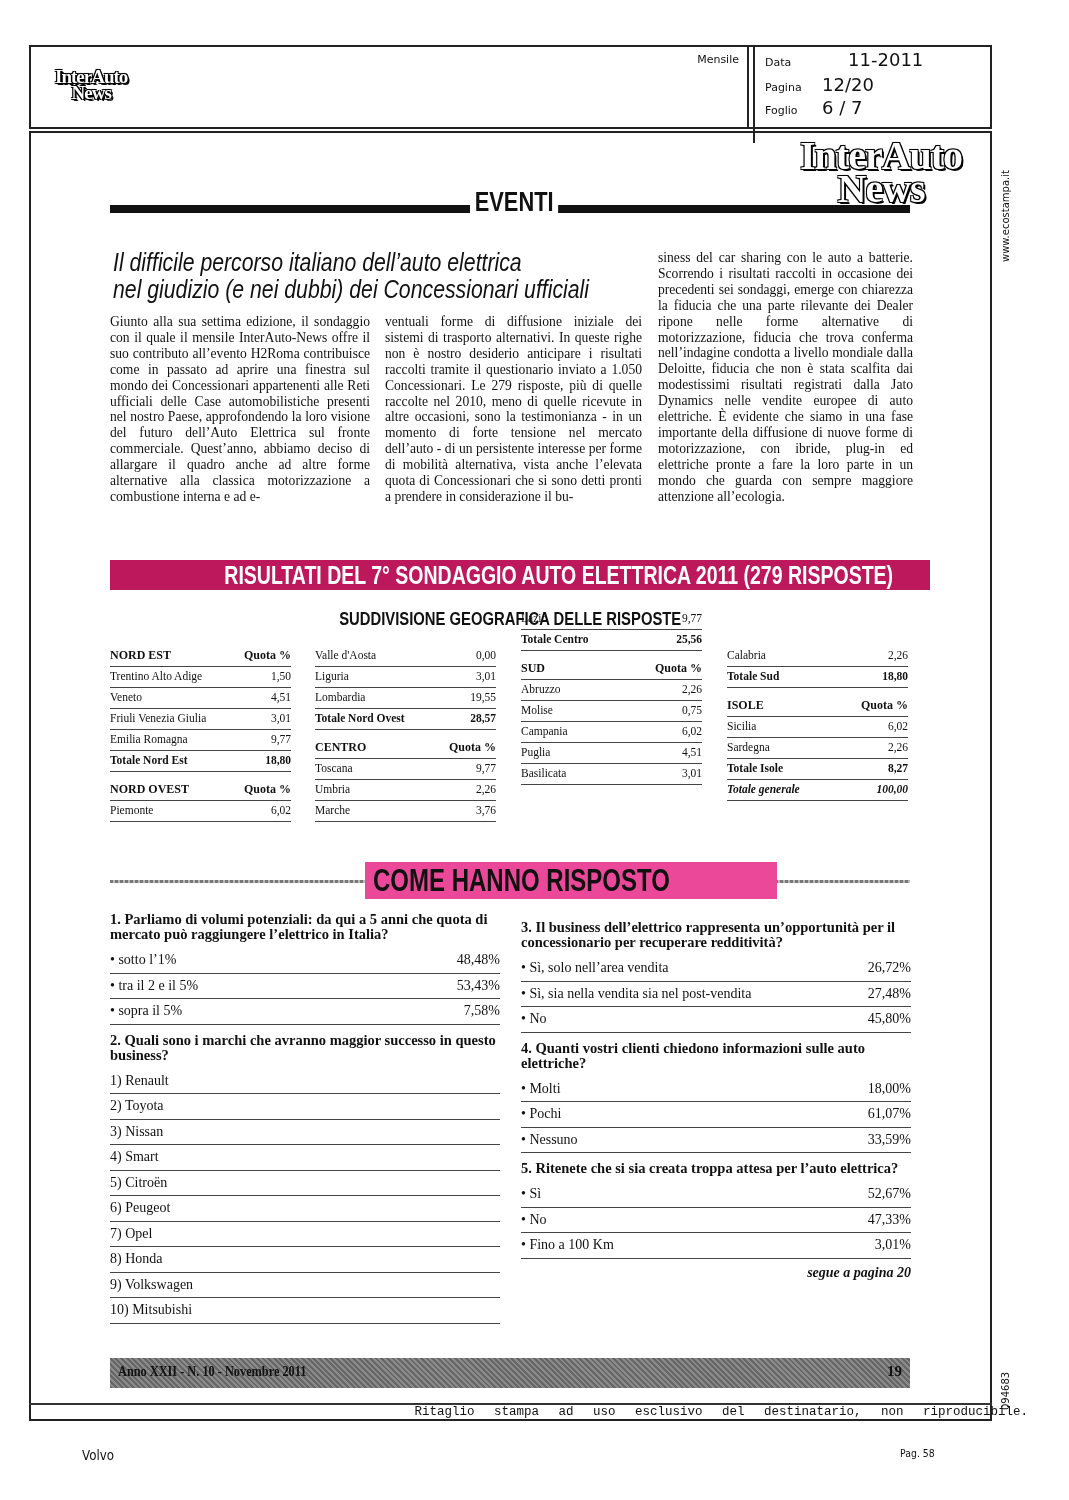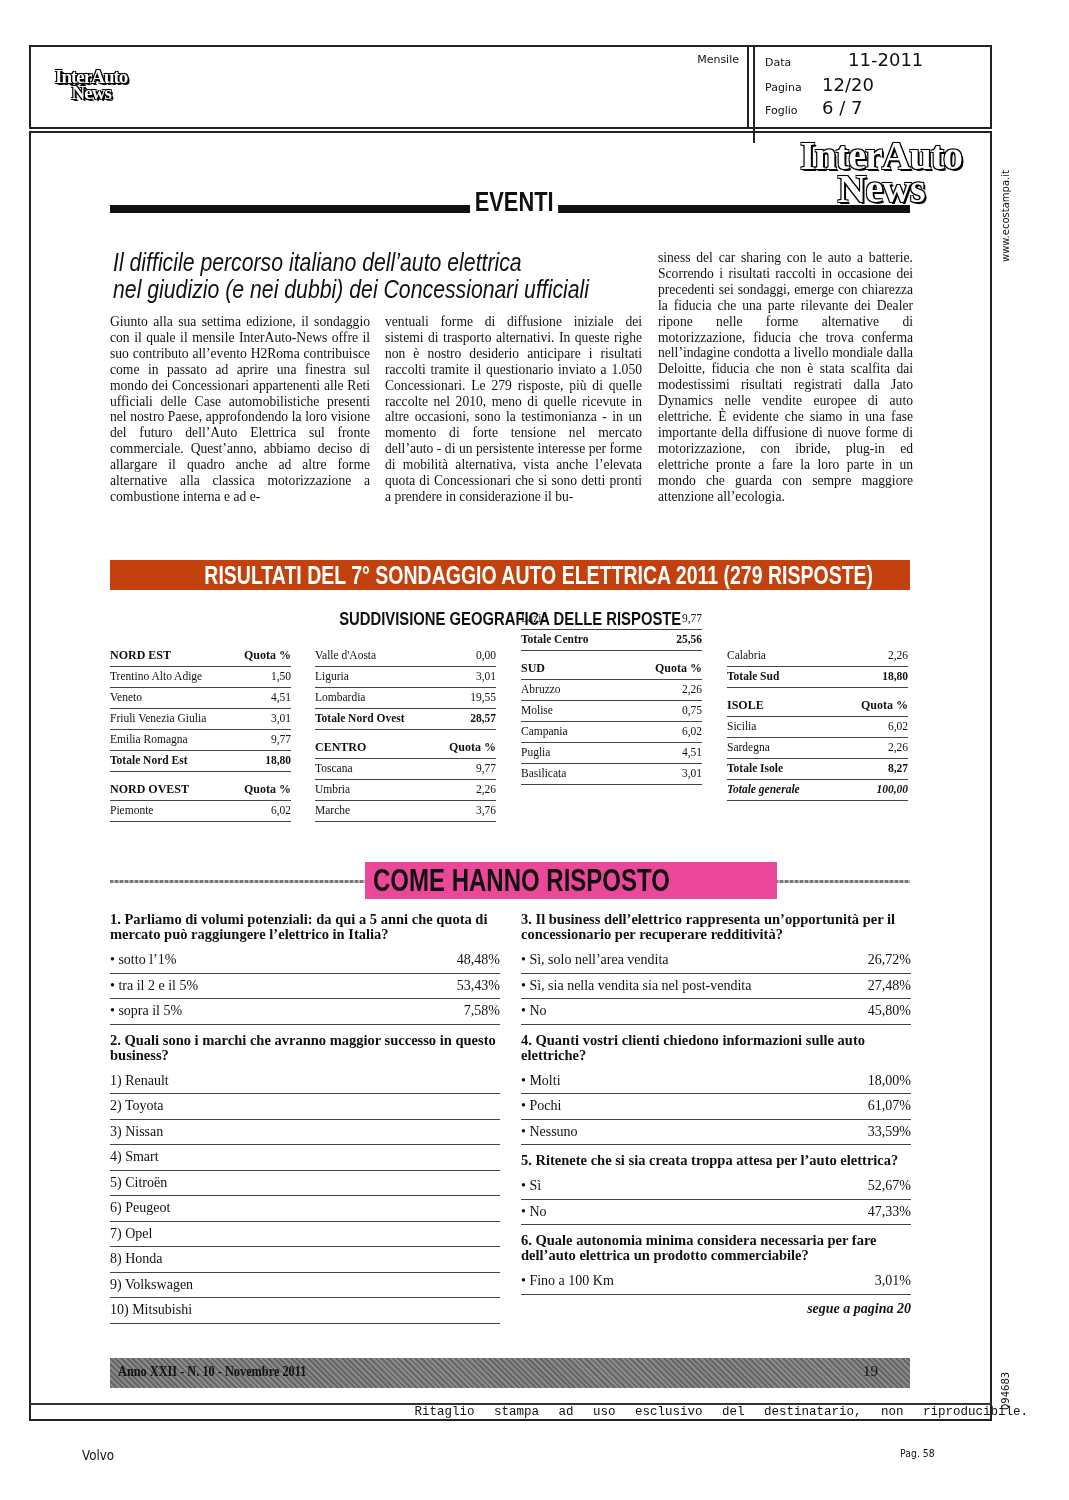--- a/index.html
+++ b/index.html
@@ -17,41 +17,41 @@
   .meta-label { font-size:11px; display:inline-block; width:52px; }
   .meta-val { font-size:18px; }
   
   .main-frame { left:29px; top:131px; width:963px; height:1290px; border:2px solid #222; box-sizing:border-box; }
   .side-text { font-family:"DejaVu Sans", sans-serif; font-size:10px; transform:rotate(-90deg); transform-origin:left top; white-space:nowrap; }
   .eventi-bar { left:110px; top:205px; width:800px; height:8px; background:#111; }
   .eventi-label { left:470px; top:186px; background:#fff; padding:0 6px; font-family:"Liberation Sans", sans-serif; font-weight:bold; font-size:28px; transform:scaleX(0.78); transform-origin:left; letter-spacing:0px; }
   .logo-main { left:800px; top:140px; font-size:40px; }
   .title { left:113px; top:249px; font-family:"Liberation Sans", sans-serif; font-style:italic; font-size:25px; line-height:27px; transform:scaleX(0.85); transform-origin:left; white-space:nowrap; }
   .col { font-size:13.6px; line-height:15.9px; text-align:justify; }
-  .results-bar { left:110px; top:560px; width:800px; height:30px; background:#c2410c; color:#fff; text-align:right; font-family:"Liberation Sans", sans-serif; font-weight:bold; font-size:25px; line-height:30px; }
+  .results-bar { left:110px; top:560px; width:800px; height:30px; background:#be185d; color:#fff; text-align:right; font-family:"Liberation Sans", sans-serif; font-weight:bold; font-size:25px; line-height:30px;padding-left:20px; }
   .results-bar span { display:inline-block; transform:scaleX(0.78); white-space:nowrap; }
   .subhead { left:110px; top:608px; width:800px; text-align:center; font-family:"Liberation Sans", sans-serif; font-weight:bold; font-size:19px; }
   .subhead span { display:inline-block; transform:scaleX(0.78); white-space:nowrap; }
   .geo-col { width:181px; font-size:11.5px; }
   .geo-row { display:flex; justify-content:space-between; height:21px; line-height:19px; border-bottom:1px solid #444; box-sizing:border-box; }
   .geo-row.bold { font-weight:bold; }
   .geo-row.head { font-weight:bold; font-size:12px; margin-top:8px; }
   .geo-row.first { margin-top:0; }
   .geo-row.ital { font-style:italic; font-weight:bold; }
   .come-line { left:110px; top:880px; width:800px; height:3px; background:repeating-linear-gradient(90deg,#777 0 3px,#bbb 3px 5px); }
   .come-label { left:365px; top:862px; background:#ec4899; padding:0 8px; font-family:"Liberation Sans", sans-serif; font-weight:bold; font-size:32px; }
   .come-label span { display:inline-block; transform:scaleX(0.75); transform-origin:left; white-space:nowrap; }
   .q-col { width:390px; }
   .q-title { font-weight:bold; font-size:14.5px; line-height:15px; margin:8px 0 6px 0; }
   .q-row { display:flex; justify-content:space-between; font-size:14px; height:25.5px; line-height:24px; border-bottom:1.5px solid #444; box-sizing:border-box; }
   .segue { text-align:right; font-style:italic; font-weight:bold; font-size:14px; margin-top:6px; }
   .footer-band { left:110px; top:1358px; width:800px; height:30px;
      background: repeating-linear-gradient(45deg,#9a9a9a 0 2px,#cfcfcf 2px 4px), #aaa; background-blend-mode:multiply; }
   .footer-band .l { position:absolute; left:8px; top:5px; font-size:15px; transform:scaleX(0.82); transform-origin:left; white-space:nowrap; font-weight:bold; }
-  .footer-band .r { position:absolute; right:32px; top:5px; font-size:15px; font-weight:normal; }
+  .footer-band .r { position:absolute; right:8px; top:5px; font-size:15px; font-weight:bold; }
   .disclaimer-line { left:29px; top:1403px; width:963px; height:2px; background:#333; }
   .disclaimer { left:29px; top:1405px; width:963px; text-align:right; font-family:"Liberation Mono", monospace; font-size:12.5px; word-spacing:12px;padding-left:36px; }
   .bottom-left { left:82px; top:1447px; font-family:"DejaVu Sans", sans-serif; font-size:14px; transform:scaleX(0.85); transform-origin:left; }
   .bottom-right { left:900px; top:1447px; font-family:"DejaVu Sans", sans-serif; font-size:11px; transform:scaleX(0.85); transform-origin:left; }
 </style>
 </head>
 <body>
 
 <div class="abs hdr-outer">
   <div class="abs logo hdr-logo">
@@ -293,21 +293,21 @@
     <div class="q-row">
       <span>9) Volkswagen</span>
       <span></span>
     </div>
     <div class="q-row">
       <span>10) Mitsubishi</span>
       <span></span>
     </div>
   </div>
 <div class="abs q-col" style="left:521px; top:912px;" id="qright">
-<div class="q-title" style="margin-top: 0px;">3. Il business dell’elettrico rappresenta un’opportunità per il concessionario per recuperare redditività?</div>
+<div class="q-title" style="margin-top: 8px;">3. Il business dell’elettrico rappresenta un’opportunità per il concessionario per recuperare redditività?</div>
     <div class="q-row">
       <span>• Sì, solo nell’area vendita</span>
       <span>26,72%</span>
     </div>
     <div class="q-row">
       <span>• Sì, sia nella vendita sia nel post-vendita</span>
       <span>27,48%</span>
     </div>
     <div class="q-row">
       <span>• No</span>
@@ -328,21 +328,20 @@
     </div>
     <div class="q-title">5. Ritenete che si sia creata troppa attesa per l’auto elettrica?</div>
     <div class="q-row">
       <span>• Sì</span>
       <span>52,67%</span>
     </div>
     <div class="q-row">
       <span>• No</span>
       <span>47,33%</span>
     </div>
-    <div class="q-title">6. Quale autonomia minima considera necessaria per fare dell’auto elettrica un prodotto commerciabile?</div>
     <div class="q-row">
       <span>• Fino a 100 Km</span>
       <span>3,01%</span>
     </div>
     <div class="segue">segue a pagina 20</div>
   </div>
 
 <div class="abs footer-band">
   <span class="l">Anno XXII - N. 10 - Novembre 2011</span>
   <span class="r">19</span>

